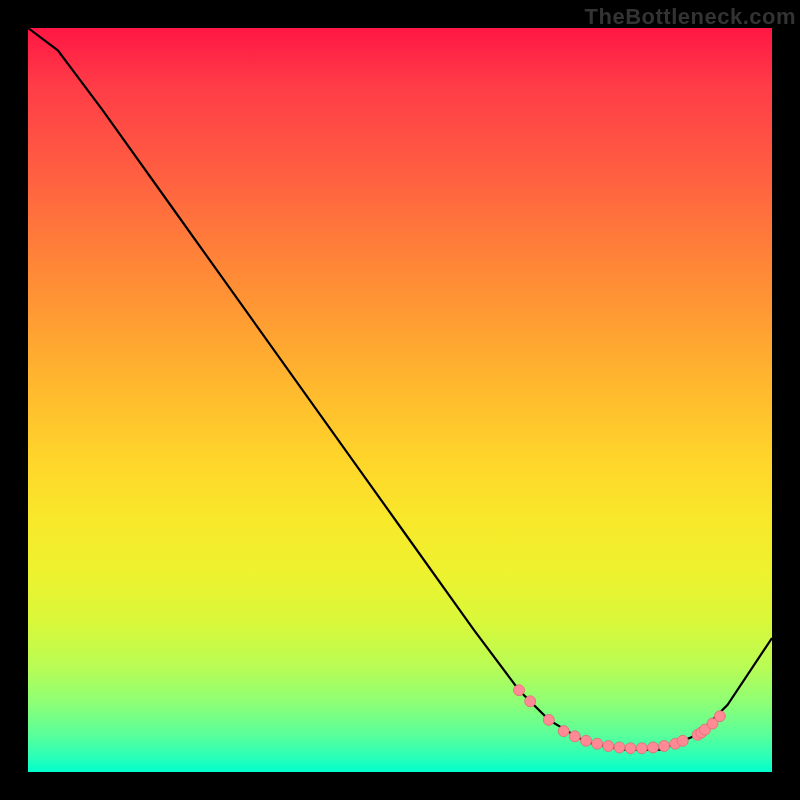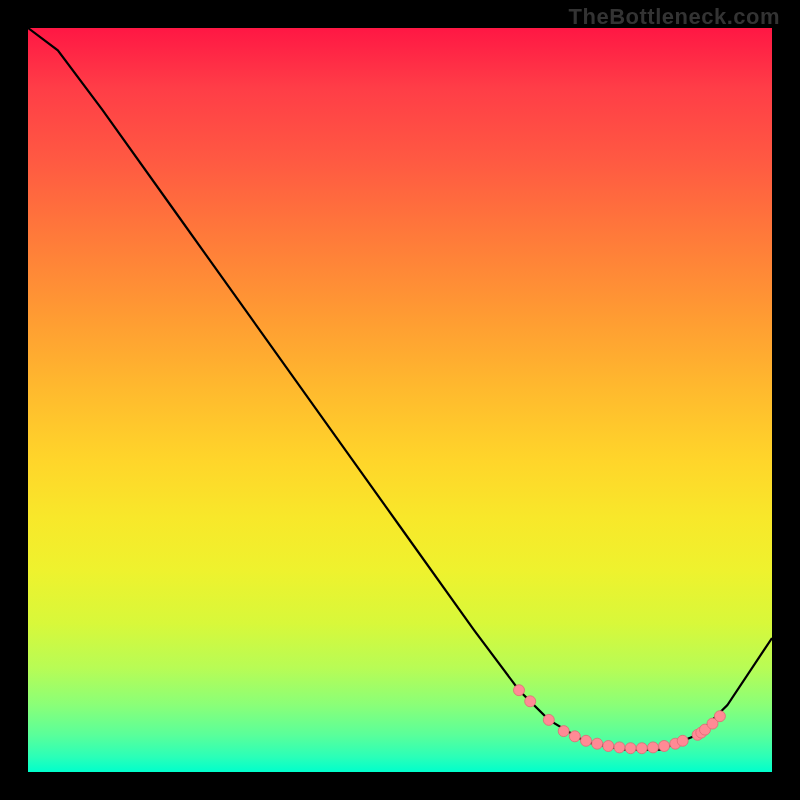--- a/index.html
+++ b/index.html
@@ -6,21 +6,21 @@
   body {
     width: 800px;
     height: 800px;
     background: #000;
     position: relative;
     font-family: Arial, sans-serif;
   }
   .watermark {
     position: absolute;
     top: 4px;
-    right: 20px;
+    right: 4px;
     color: #333;
     font-size: 22px;
     font-weight: bold;
     z-index: 10;
     letter-spacing: 0.5px;
   }
   .chart-area {
     position: absolute;
     left: 28px;
     top: 28px;

